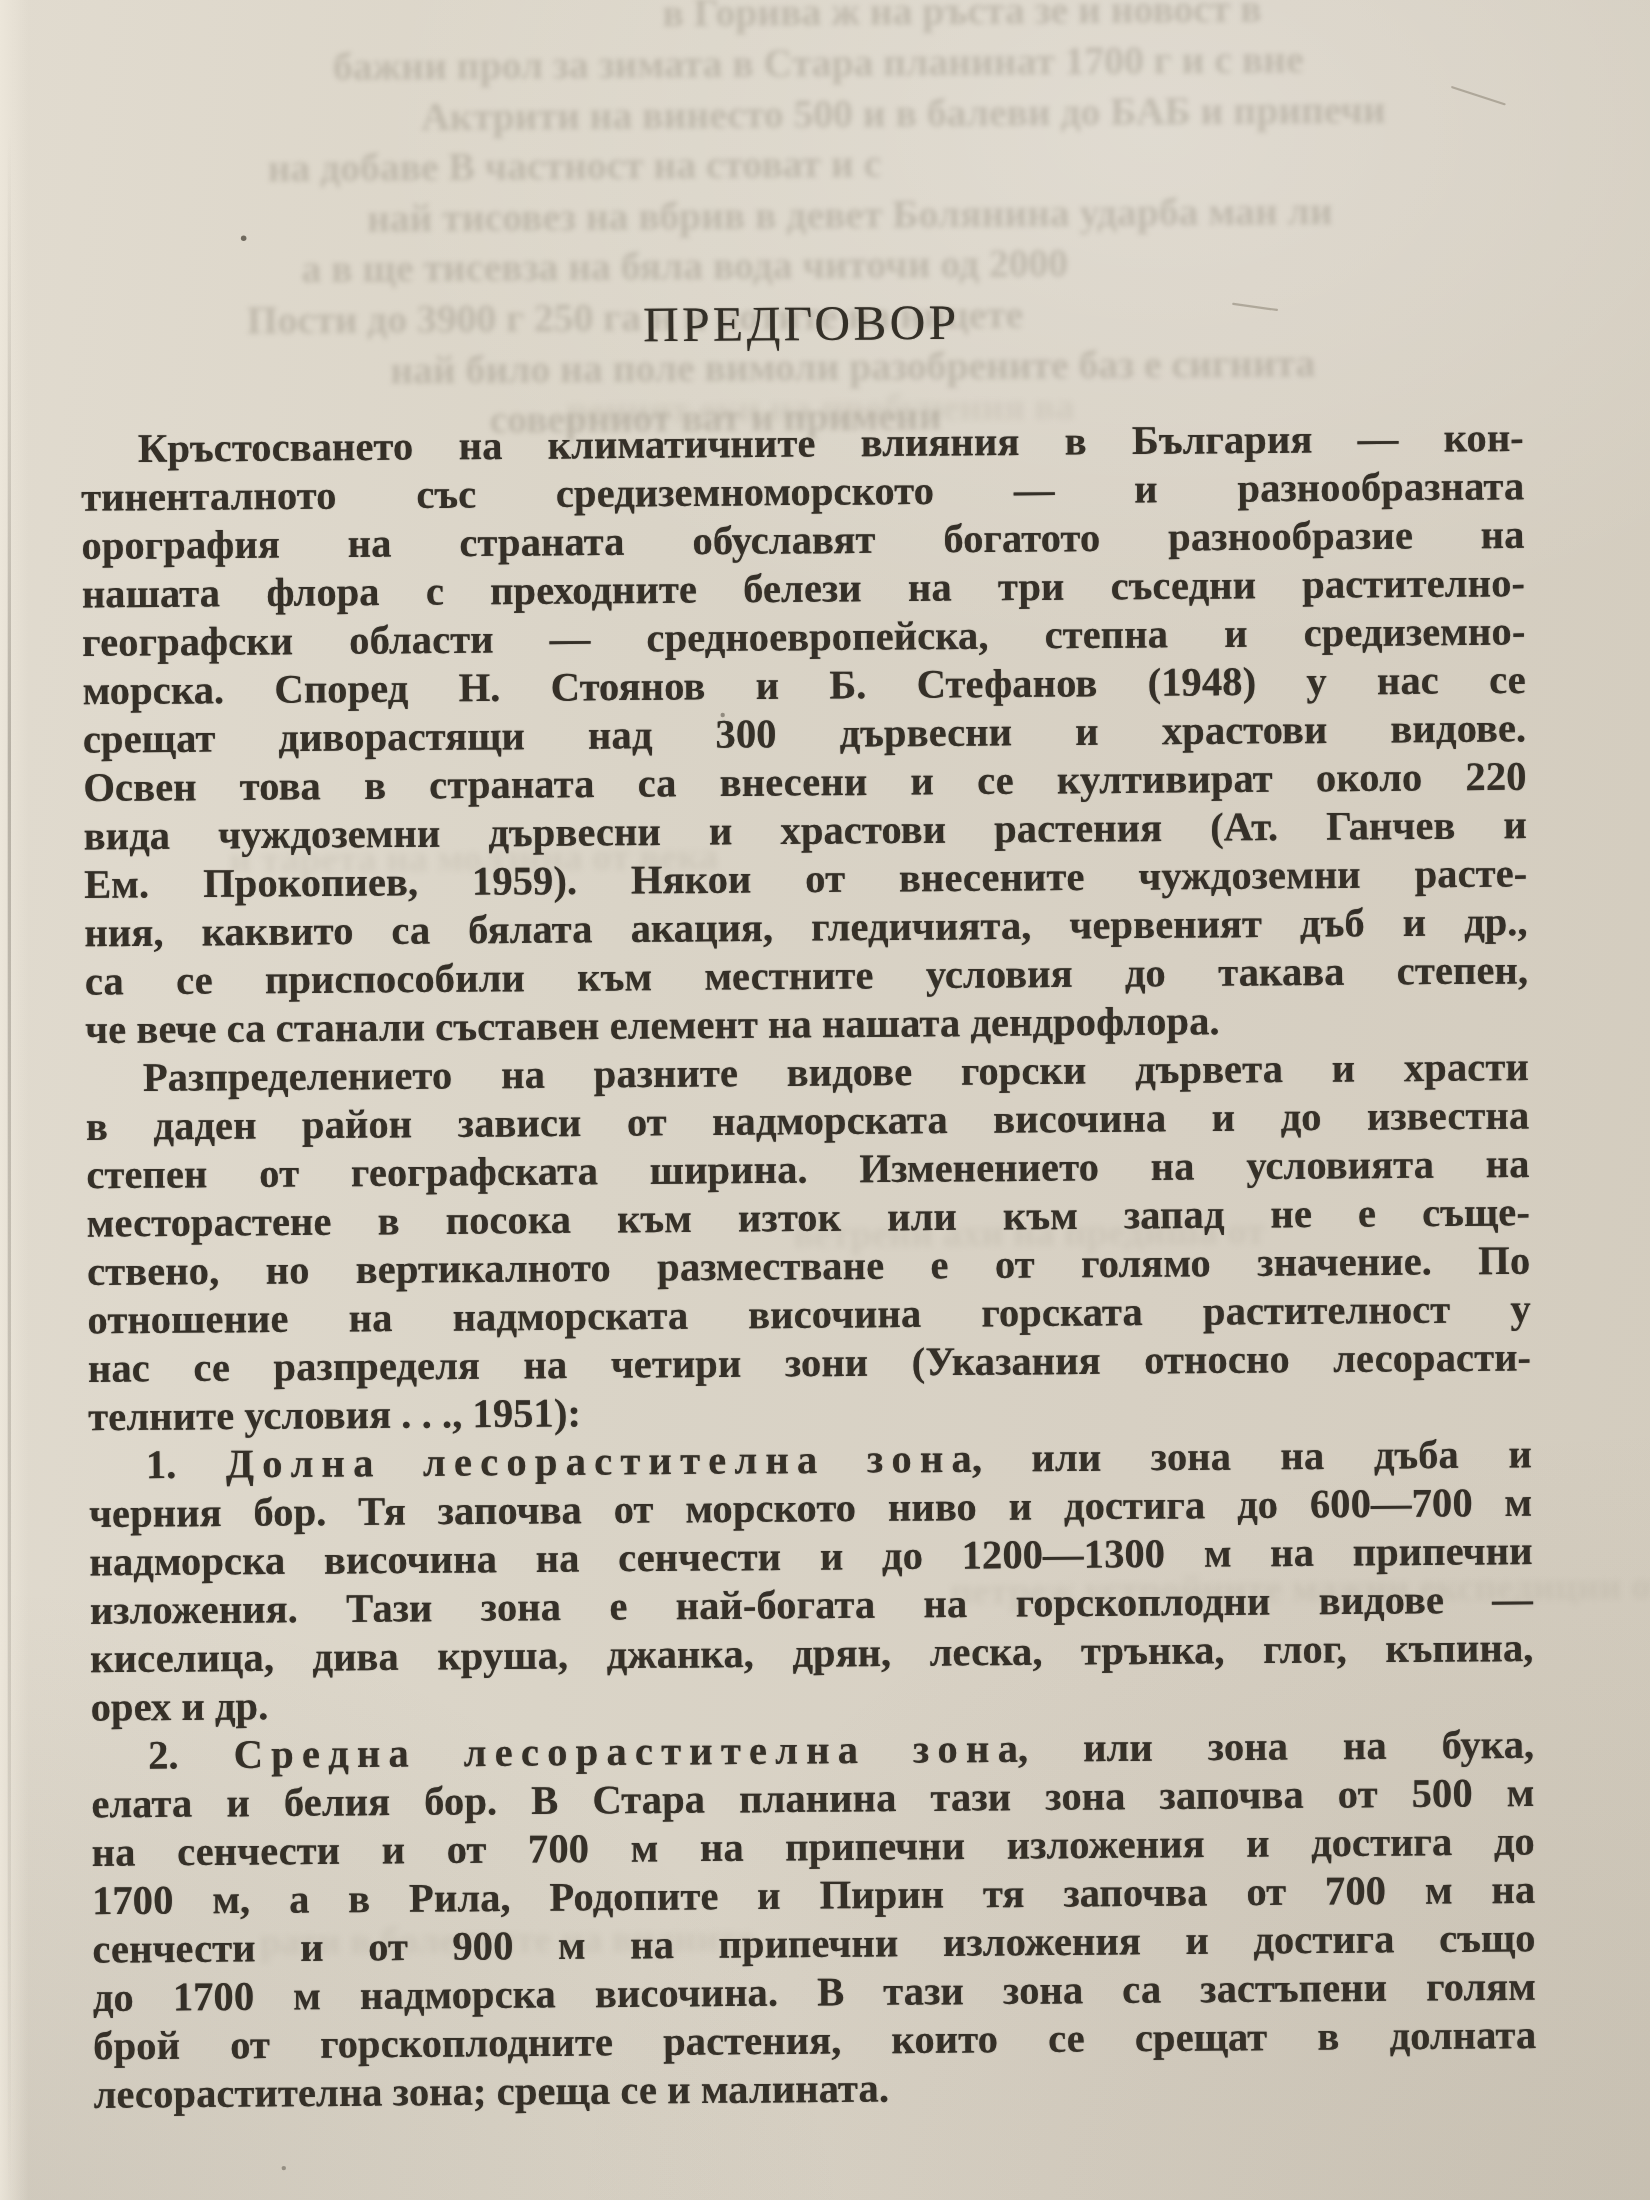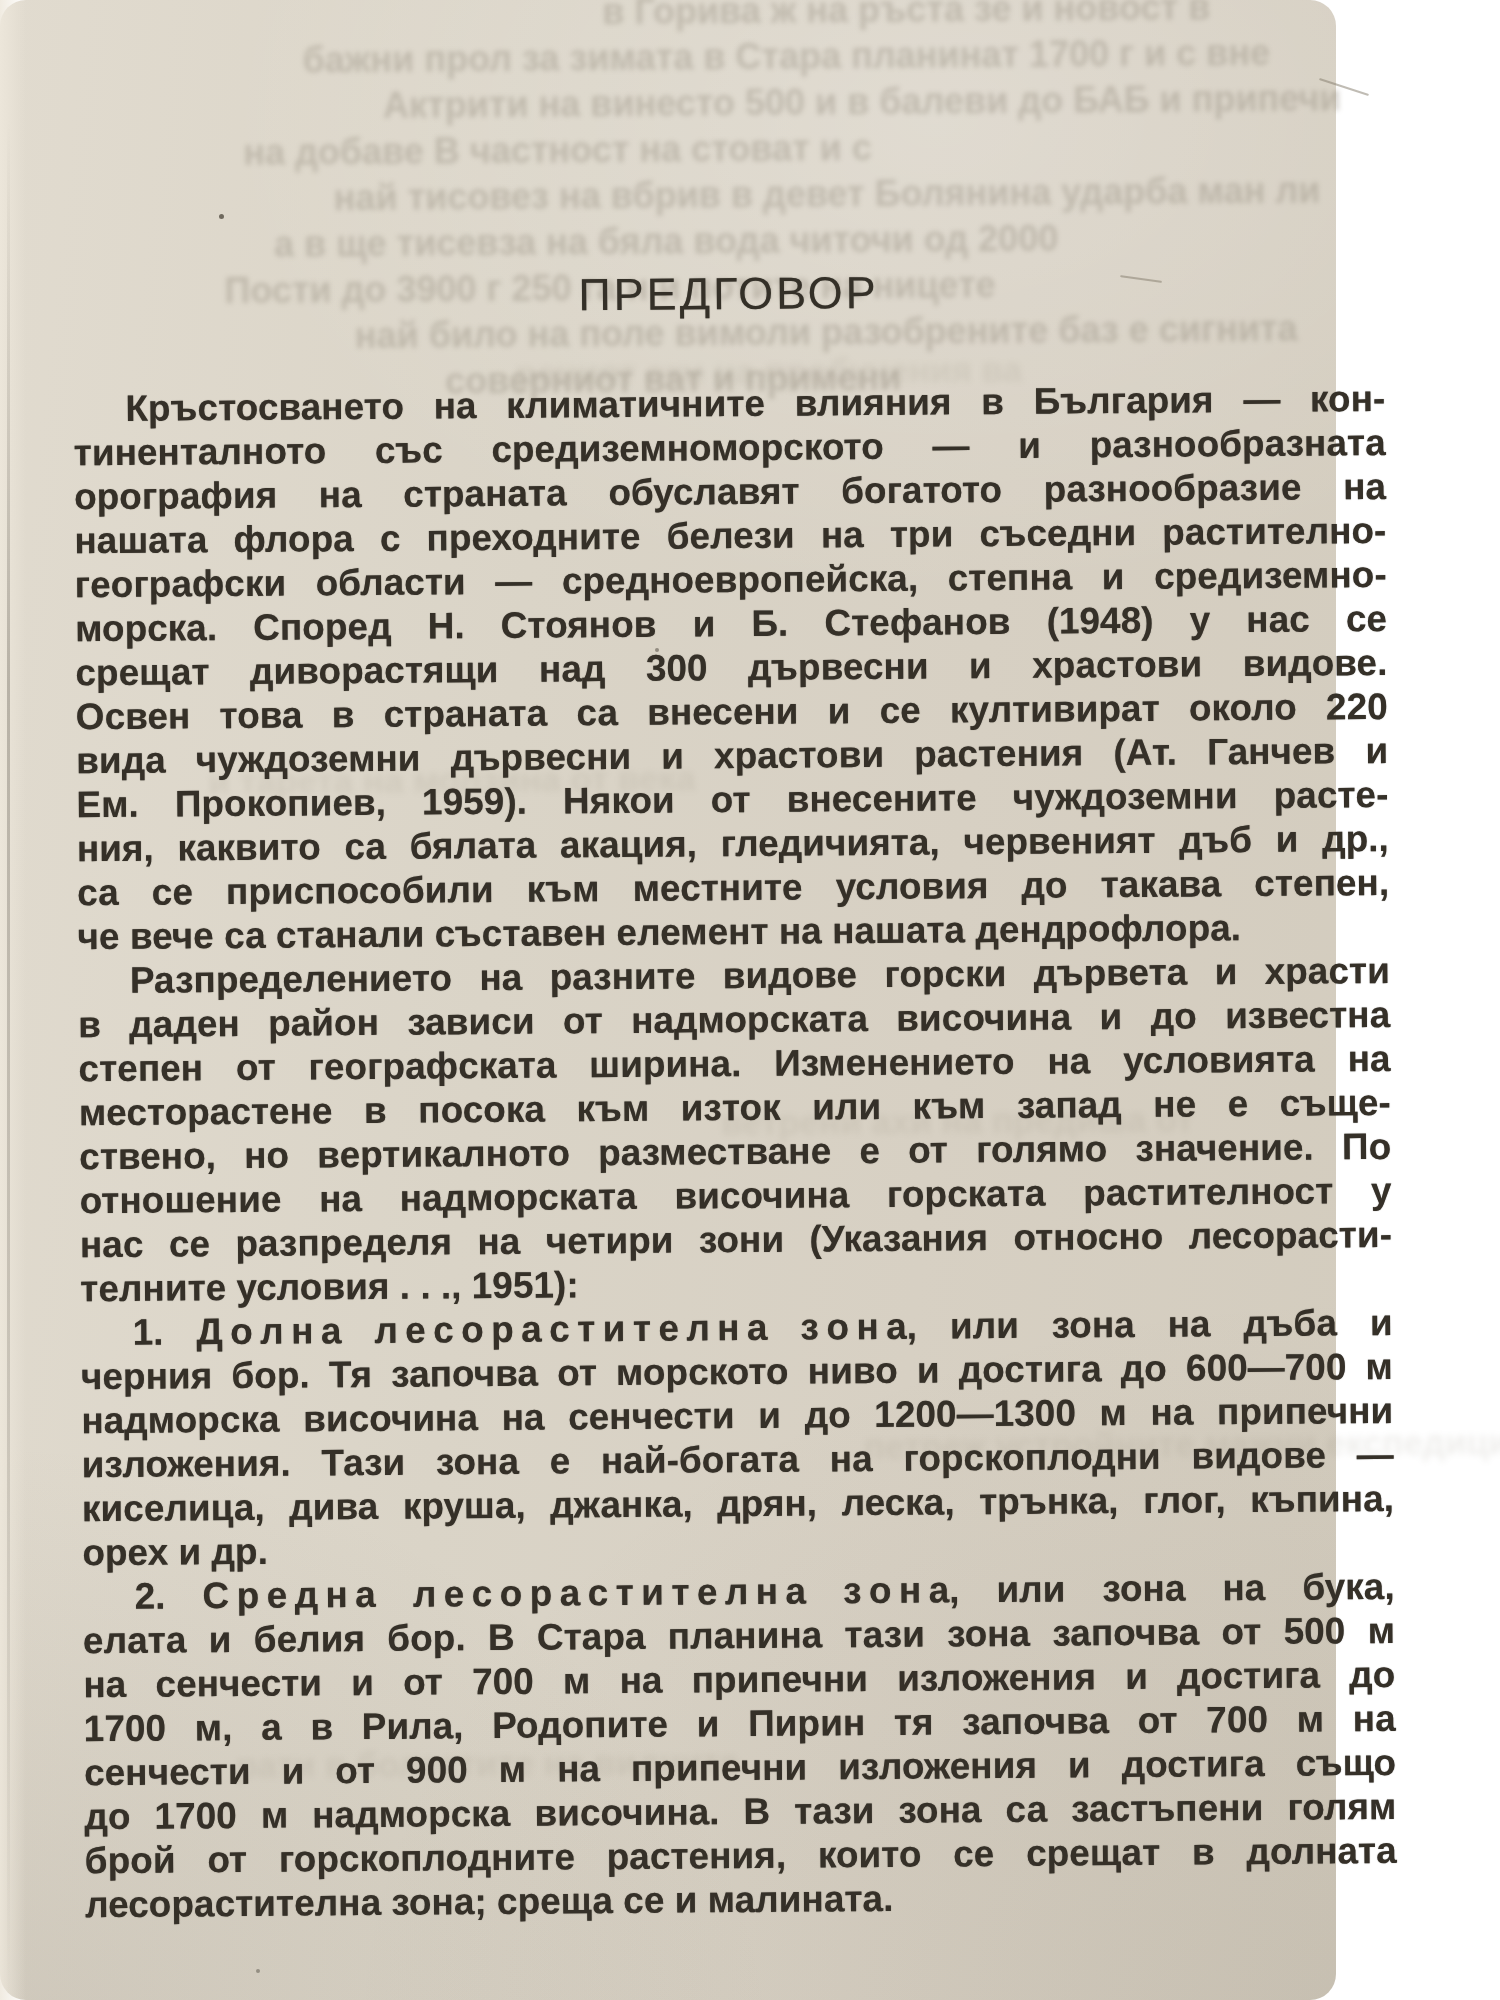--- a/index.html
+++ b/index.html
@@ -2,28 +2,27 @@
 <html lang="bg"><head>
 <meta charset="utf-8">
 <style>
   html, body {
     margin: 0; padding: 0;
     width: 1500px; height: 2000px;
     overflow: hidden;
   }
   .page {
     position: relative;
-    width: 1336px; height: 2000px;
+    width: 1500px; height: 2000px;
     background:
       radial-gradient(1200px 800px at 70% 6%, rgba(255,255,255,0.22), rgba(255,255,255,0) 60%),
       radial-gradient(1500px 1100px at 102% 102%, rgba(104,94,78,0.12), rgba(104,94,78,0) 68%),
       radial-gradient(1300px 1000px at -2% 103%, rgba(104,94,78,0.14), rgba(104,94,78,0) 62%),
       linear-gradient(96deg, #e1dbcf 0%, #dad4c7 38%, #d7d0c3 68%, #d3ccbe 100%);
-    font-family: Liberation Sans, sans-serif;
-    border-radius: 26px;
+    font-family: Liberation Serif, serif;
   }
   .edge-left {
     position: absolute; left: 0; top: 0; bottom: 0; width: 26px;
     background: linear-gradient(to right, rgba(238,232,220,0.85), rgba(238,232,220,0));
   }
   .edge-crease {
     position: absolute; left: 7px; top: 120px; bottom: 0; width: 3px;
     background: linear-gradient(to bottom, rgba(72,66,56,0), rgba(72,66,56,0.30) 30%, rgba(72,66,56,0.18) 70%, rgba(72,66,56,0));
   }
   .rot {

